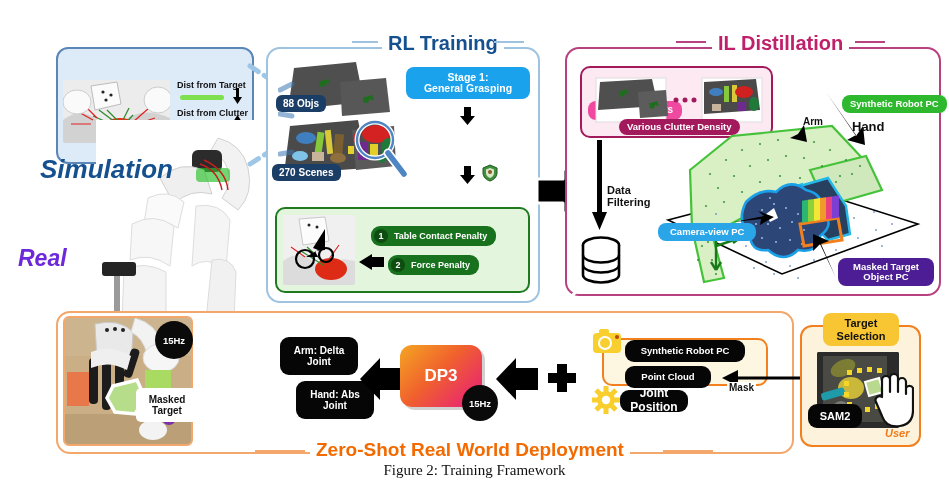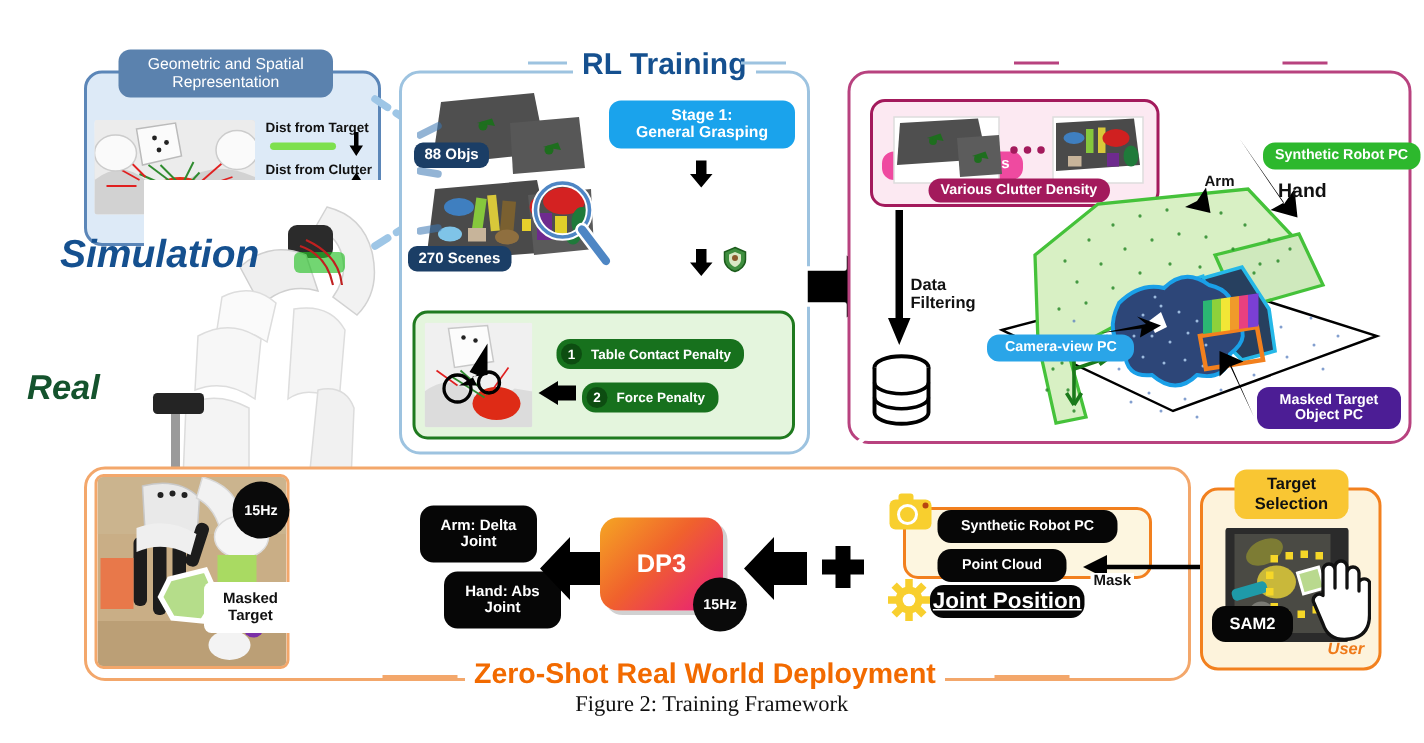--- a/index.html
+++ b/index.html
@@ -21,21 +21,21 @@
   #sim-box{left:56px;top:47px;width:198px;height:117px;background:#ddeaf7;
            border:2px solid #5b86b8;border-radius:12px;}
   #sim-header{left:79px;top:33px;width:143px;height:32px;background:#5b82ae;
               border-radius:8px;color:#fff;font-size:10.5px;font-weight:500;
               display:flex;align-items:center;justify-content:center;text-align:center;line-height:1.15;}
   #sim-thumb{left:63px;top:80px;width:107px;height:63px;border-radius:2px;overflow:hidden;
              background:linear-gradient(150deg,#f3f3f3 0%,#dcdcdc 45%,#efefef 100%);}
   .legend-row{position:absolute;font-size:9px;font-weight:bold;color:#111;white-space:nowrap;}
   .legend-bar{position:absolute;height:5px;border-radius:3px;}
   #sim-label{left:40px;top:154px;font-size:26px;font-style:italic;font-weight:bold;color:#15508f;}
-  #real-label{left:18px;top:245px;font-size:23px;font-style:italic;font-weight:bold;color:#14532d;}
+  #real-label{left:18px;top:245px;font-size:23px;font-style:italic;font-weight:bold;color:#6d28d9;}
 
   
   #rl-panel{left:266px;top:47px;width:274px;height:256px;border:2px solid #9dc3e0;}
   #rl-title{left:382px;top:33px;font-size:20px;color:#15508f;}
   .scene-tag{background:#1b3e66;color:#fff;font-size:10px;font-weight:bold;
              border-radius:6px;padding:3px 7px;white-space:nowrap;}
   .stage{width:124px;border-radius:8px;font-size:10.5px;padding:5px 0;}
   .stage-blue{background:#1aa3ec;}
   .stage-green{background:#5dc23f;}
   #safety-box{left:275px;top:207px;width:255px;height:86px;background:#e4f5dd;
@@ -96,21 +96,20 @@
   .plusicon:before{left:0;top:9px;width:28px;height:10px;}
   .plusicon:after{top:0;left:9px;width:10px;height:28px;}
 </style>
 </head>
 <body>
 
 <div id="root">
 
   <div class="abs panel" id="sim-box"></div>
 
-  <div class="abs" id="sim-header">Geometric and Spatial Representation</div>
 
   <div class="abs" id="sim-thumb">
     <svg width="107" height="63" viewBox="0 0 107 63">
       <rect width="107" height="63" fill="#ececec"></rect>
       <path d="M0 40 Q18 26 34 40 Q48 54 62 40 Q80 26 107 38 L107 63 L0 63Z" fill="#d2d2d2"></path>
       <polygon points="28,6 54,2 58,24 32,30" fill="#fbfbfb" stroke="#bbb" stroke-width="1"></polygon>
       <circle cx="40" cy="12" r="1.6" fill="#222"></circle>
         <circle cx="48" cy="15" r="1.6" fill="#222"></circle>
       <circle cx="43" cy="20" r="1.6" fill="#222"></circle>
       <ellipse cx="57" cy="49" rx="18" ry="11" fill="#e2301b"></ellipse>
@@ -294,20 +293,21 @@
   <div class="abs penalty" style="left:388px;top:255px;">
     <span class="pnum">2</span>
     <span>Force Penalty</span>
   </div>
 
   <svg class="arrowsvg" style="left:535px;top:165px;" width="60" height="52">
     <path d="M2 14 h26 v-12 l28 24 l-28 24 v-12 h-26 z" fill="#000" stroke="#fff" stroke-width="3" stroke-linejoin="round"></path>
   </svg>
 
   <div class="abs panel" id="il-panel"></div>
+  <div class="panel-title" id="il-title">IL Distillation</div>
   <div class="abs" style="left:676px;top:41px;width:30px;height:2px;background:#b8427f;"></div>
   <div class="abs" style="left:855px;top:41px;width:30px;height:2px;background:#b8427f;"></div>
 
   <div class="abs" id="rollout-box"></div>
   <div class="abs pill" id="collect-tag">Collect Rollouts</div>
 
   <div class="abs" style="left:592px;top:76px;width:172px;height:48px;">
     <svg width="172" height="48" viewBox="0 0 172 48">
       <rect x="4" y="2" width="70" height="44" fill="#fff" stroke="#ddd"></rect>
       <polygon points="8,6 60,3 66,30 6,34" fill="#4f4f4f"></polygon>
@@ -567,21 +567,21 @@
       <g fill="#f8cf2e">
         <circle cx="14" cy="14" r="9"></circle>
         <rect x="11.5" y="0" width="5" height="28"></rect>
           <rect x="0" y="11.5" width="28" height="5"></rect>
         <rect x="11.5" y="0" width="5" height="28" transform="rotate(45 14 14)"></rect>
         <rect x="0" y="11.5" width="28" height="5" transform="rotate(45 14 14)"></rect>
       </g>
       <circle cx="14" cy="14" r="4.2" fill="#fff"></circle>
     </svg>
   </div>
-  <div class="abs blk" style="left:620px;top:390px;width:103px;height:22px;font-size:15px;text-decoration:underline;">Joint Position</div>
+  <div class="abs blk" style="left:620px;top:390px;width:68px;height:22px;font-size:12px;">Joint Position</div>
 
   <svg class="arrowsvg" style="left:712px;top:368px;" width="88" height="20">
     <line x1="88" y1="10" x2="26" y2="10" stroke="#000" stroke-width="3"></line>
     <path d="M26 2 L10 10 L26 18 z" fill="#000"></path>
   </svg>
   <div class="abs" style="left:727px;top:382px;font-size:10px;font-weight:bold;color:#111;background:#fff;padding:0 2px;">Mask</div>
 
   <div class="abs" id="target-box"></div>
   <div class="abs" id="target-tag">
     <span>Target Selection</span>

